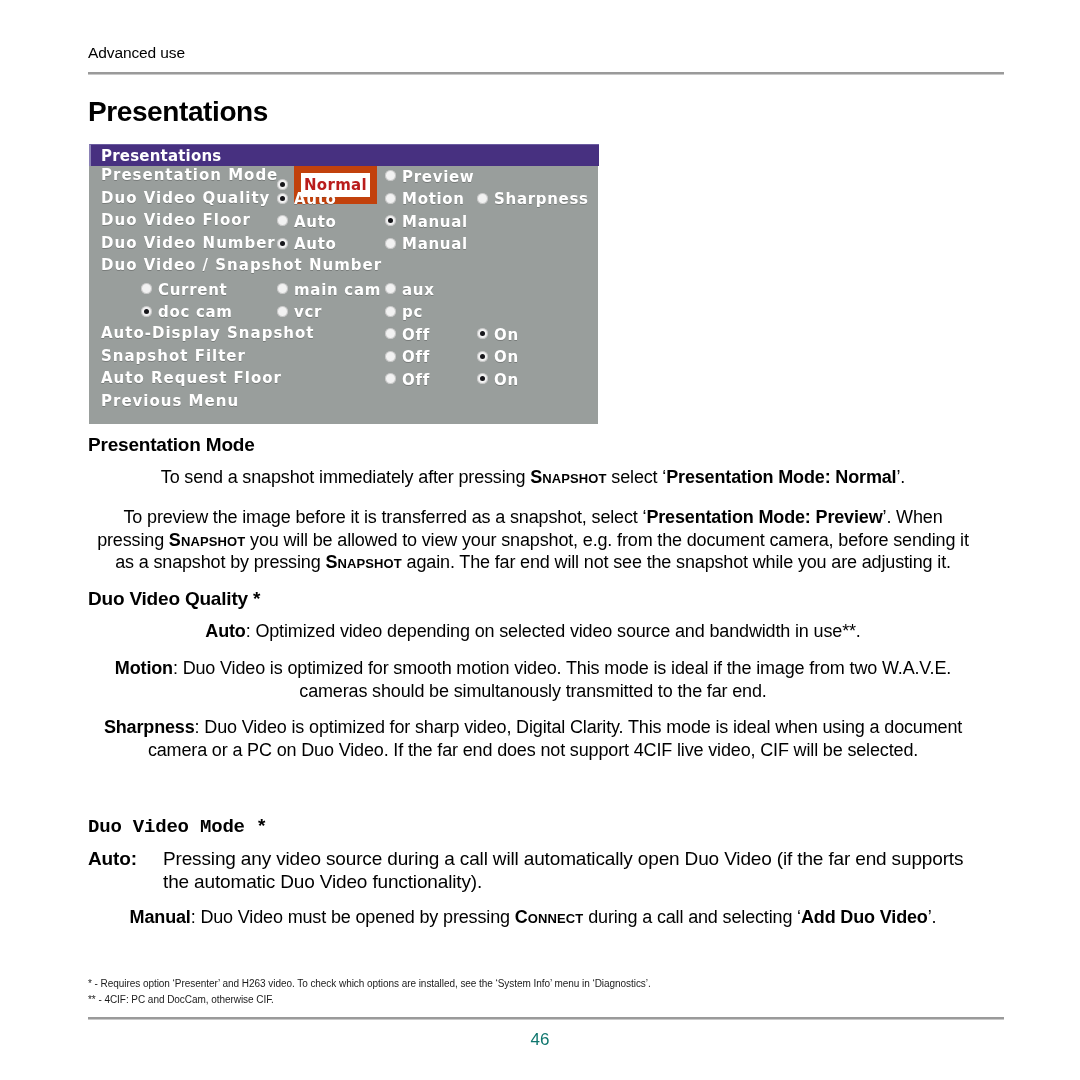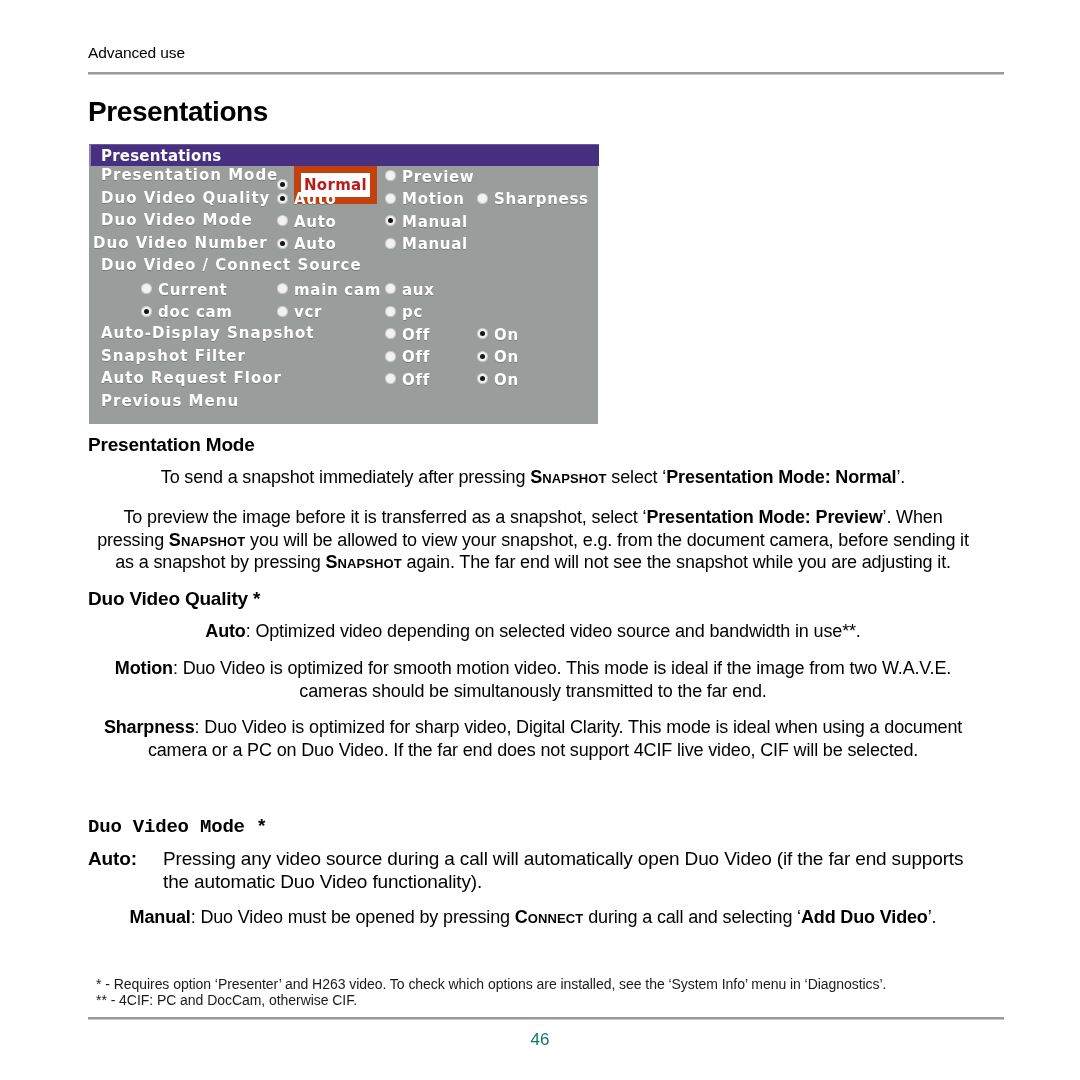--- a/index.html
+++ b/index.html
@@ -207,24 +207,24 @@
     white-space: nowrap;
   }
   .hang-text {
     margin-left: 75px;
     display: block;
   }
 
   
   .footnotes {
     position: absolute;
-    left: 96px;
+    left: 88px;
     top: 976px;
     width: 900px;
-    font-size: 14px;
+    font-size: 10px;
     line-height: 16px;
     letter-spacing: -0.05px;
     color: #1a1a1a;
   }
   .footnote { display: block; white-space: nowrap; }
 
   .footer-rule {
     position: absolute;
     left: 88px;
     top: 1017px;
@@ -264,31 +264,31 @@
           <span class="osd-opt" style="left: 188px;"><span class="radio on"></span><span class="opt-text highlight">Normal</span></span>
           <span class="osd-opt" style="left: 296px;"><span class="radio"></span><span class="opt-text">Preview</span></span>
         </div>
         <div class="osd-row" style="top: 22.6px;">
           <span class="osd-label" style="left: 12px;">Duo Video Quality</span>
           <span class="osd-opt" style="left: 188px;"><span class="radio on"></span><span class="opt-text">Auto</span></span>
           <span class="osd-opt" style="left: 296px;"><span class="radio"></span><span class="opt-text">Motion</span></span>
           <span class="osd-opt" style="left: 388px;"><span class="radio"></span><span class="opt-text">Sharpness</span></span>
         </div>
         <div class="osd-row" style="top: 45.2px;">
-          <span class="osd-label" style="left: 12px;">Duo Video Mode</span>
+          <span class="osd-label" style="left: 12px;">Duo Video Floor</span>
           <span class="osd-opt" style="left: 188px;"><span class="radio"></span><span class="opt-text">Auto</span></span>
           <span class="osd-opt" style="left: 296px;"><span class="radio on"></span><span class="opt-text">Manual</span></span>
         </div>
         <div class="osd-row" style="top: 67.8px;">
-          <span class="osd-label" style="left: 4px; text-align: right;">Duo Video Number</span>
+          <span class="osd-label" style="left: 12px; text-align: right;">Duo Video Number</span>
           <span class="osd-opt" style="left: 188px;"><span class="radio on"></span><span class="opt-text">Auto</span></span>
           <span class="osd-opt" style="left: 296px;"><span class="radio"></span><span class="opt-text">Manual</span></span>
         </div>
         <div class="osd-row" style="top: 90.4px;">
-          <span class="osd-label" style="left: 12px;">Duo Video / Connect Source</span>
+          <span class="osd-label" style="left: 12px;">Duo Video / Snapshot Number</span>
         </div>
         <div class="osd-row" style="top: 113px;">
           <span class="osd-opt" style="left: 52px;"><span class="radio"></span><span class="opt-text">Current</span></span>
           <span class="osd-opt" style="left: 188px;"><span class="radio"></span><span class="opt-text">main cam</span></span>
           <span class="osd-opt" style="left: 296px;"><span class="radio"></span><span class="opt-text">aux</span></span>
         </div>
         <div class="osd-row" style="top: 135.6px;">
           <span class="osd-opt" style="left: 52px;"><span class="radio on"></span><span class="opt-text">doc cam</span></span>
           <span class="osd-opt" style="left: 188px;"><span class="radio"></span><span class="opt-text">vcr</span></span>
           <span class="osd-opt" style="left: 296px;"><span class="radio"></span><span class="opt-text">pc</span></span>

